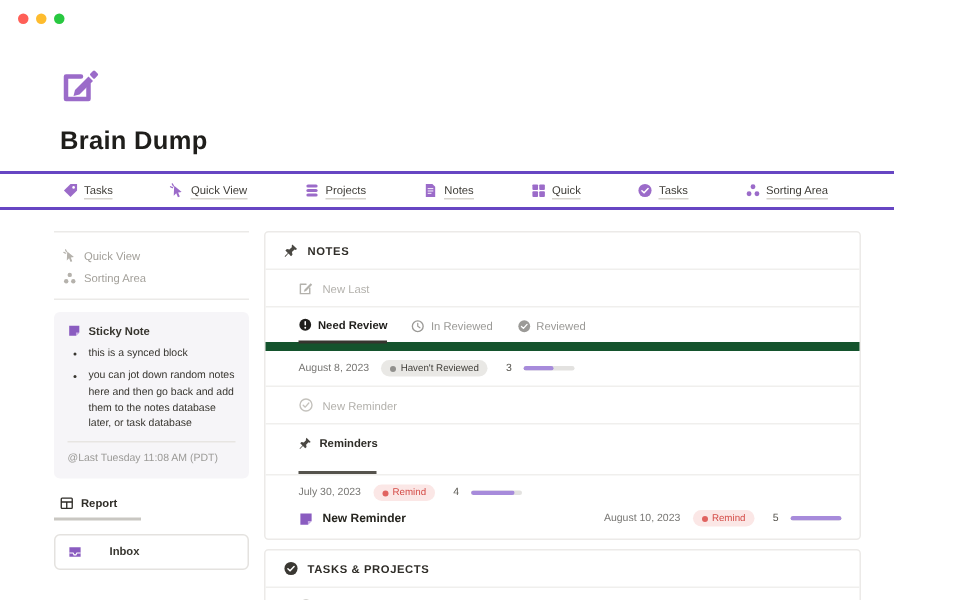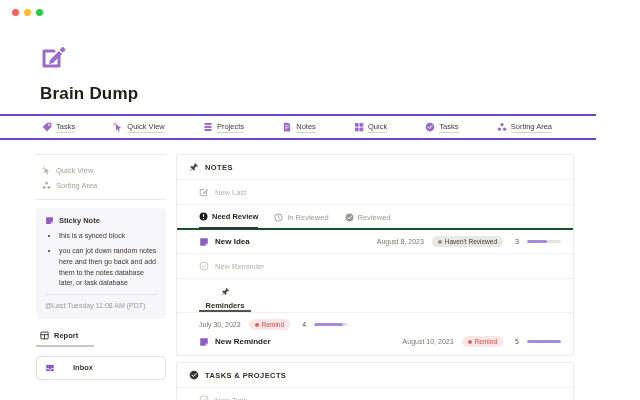--- a/index.html
+++ b/index.html
@@ -41,39 +41,39 @@
   .inbox-card { margin-top:9px; border:1px solid #e4e2df; border-radius:4px; padding:6px 8px;
     display:flex; align-items:center; gap:18px; font-size:7.5px; font-weight:bold; color:#37352f; background:#fff; }
 
   
   .main { flex:1; display:flex; flex-direction:column; gap:6px; }
   .card { background:#fff; border:1px solid #eceae8; border-radius:3px; }
   .sec-head { display:flex; align-items:center; gap:6px; padding:7px 12px;
     font-size:7.5px; font-weight:bold; letter-spacing:.4px; color:#2f2d28; border-bottom:1px solid #f0efed; }
   .new-row { display:flex; align-items:center; gap:6px; padding:7px 12px 7px 22px;
     color:#b3b1ac; font-size:7.5px; border-bottom:1px solid #f0efed; }
-  .tabs { display:flex; gap:16px; padding:7px 12px 0 22px; border-bottom:2px solid #14532d; }
+  .tabs { display:flex; gap:16px; padding:7px 12px 0 22px; border-bottom:6px solid #14532d; }
   .tab { display:flex; align-items:center; gap:4px; font-size:7.5px; color:#9b9a97; padding-bottom:6px; }
   .tab.active { color:#1f1e1b; font-weight:bold; border-bottom:2px solid #37352f; margin-bottom:-1px; }
   .data-row { display:flex; align-items:center; padding:6px 12px 6px 22px; border-bottom:1px solid #f0efed; }
   .data-row .title { display:flex; align-items:center; gap:6px; font-size:8px; font-weight:bold; color:#26251f; flex:1; }
   .meta { display:flex; align-items:center; gap:8px; }
   .date { font-size:7px; color:#787774; }
   .pill { display:inline-flex; align-items:center; gap:3px; font-size:6.5px; border-radius:8px; padding:2px 6px; }
   .pill .pdot { width:4px; height:4px; border-radius:50%; }
   .pill-gray { background:#e9e8e5; color:#3f3d38; }
   .pill-gray .pdot { background:#91908d; }
   .pill-red { background:#fbe7e6; color:#d44c47; }
   .pill-red .pdot { background:#e06360; }
   .count { font-size:7px; color:#57554f; width:8px; text-align:right; }
   .bar { width:34px; height:2.5px; background:#e3e2e0; border-radius:2px; overflow:hidden; }
   .bar > i { display:block; height:100%; background:#a78bdb; border-radius:2px; }
   .w60 > i { width:58%; } .w85 > i { width:84%; } .w100 > i { width:100%; }
   .subtab { display:flex; align-items:center; gap:5px; margin:8px 0 0 22px; width:52px;
-    font-size:7.5px; font-weight:bold; color:#2f2d28; padding-bottom:0; border-bottom:2px solid #55534d;flex-direction:column; }
+    font-size:7.5px; font-weight:bold; color:#2f2d28; padding-bottom:14px; border-bottom:2px solid #55534d; }
   .subtab-row-divider { border-bottom:1px solid #f0efed; }
 </style>
 </head>
 <body>
 
 <div class="screen">
 
   <div class="titlebar">
     <span class="dot" style="background:#ff5f57"></span>
     <span class="dot" style="background:#febc2e"></span>
@@ -268,29 +268,20 @@
               <svg width="9" height="9" viewBox="0 0 16 16">
                   <circle cx="8" cy="8" r="7" fill="#9b9a97"></circle>
                   <path d="M4.7 8.2 L7 10.5 L11.3 5.8" fill="none" stroke="#fff" stroke-width="1.6" stroke-linecap="round" stroke-linejoin="round"></path>
                 </svg>
             </span>
             <span>Reviewed</span>
           </div>
         </div>
 
         <div class="data-row">
-          <span class="title">
-            <span class="icn">
-              <svg width="10" height="10" viewBox="0 0 16 16">
-                  <path d="M2 2 h12 v8 l-4 4 H2 z" fill="#8a5cc0"></path>
-                  <path d="M14 10 l-4 4 v-4 z" fill="#c9aee6"></path>
-                </svg>
-            </span>
-            <span>New Idea</span>
-          </span>
           <span class="meta">
             <span class="date">August 8, 2023</span>
             <span class="pill pill-gray">
                 <span class="pdot"></span>
                 <span>Haven't Reviewed</span>
               </span>
             <span class="count">3</span>
             <span class="bar w60">
                 <i></i>
               </span>

